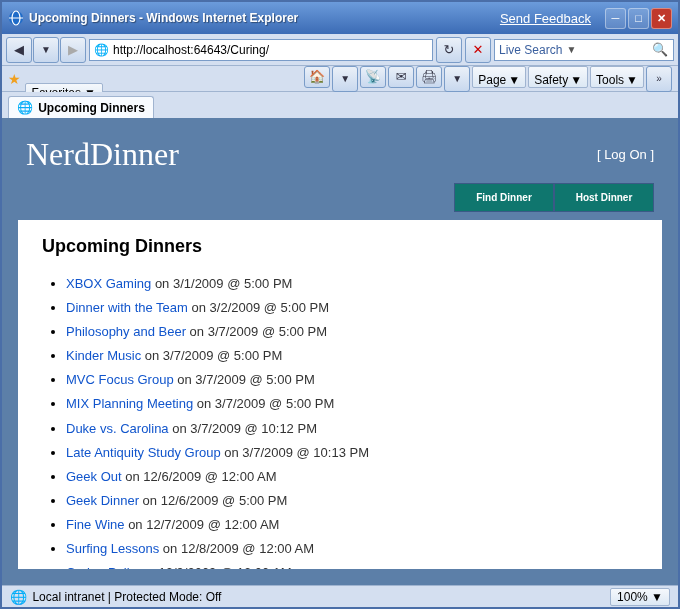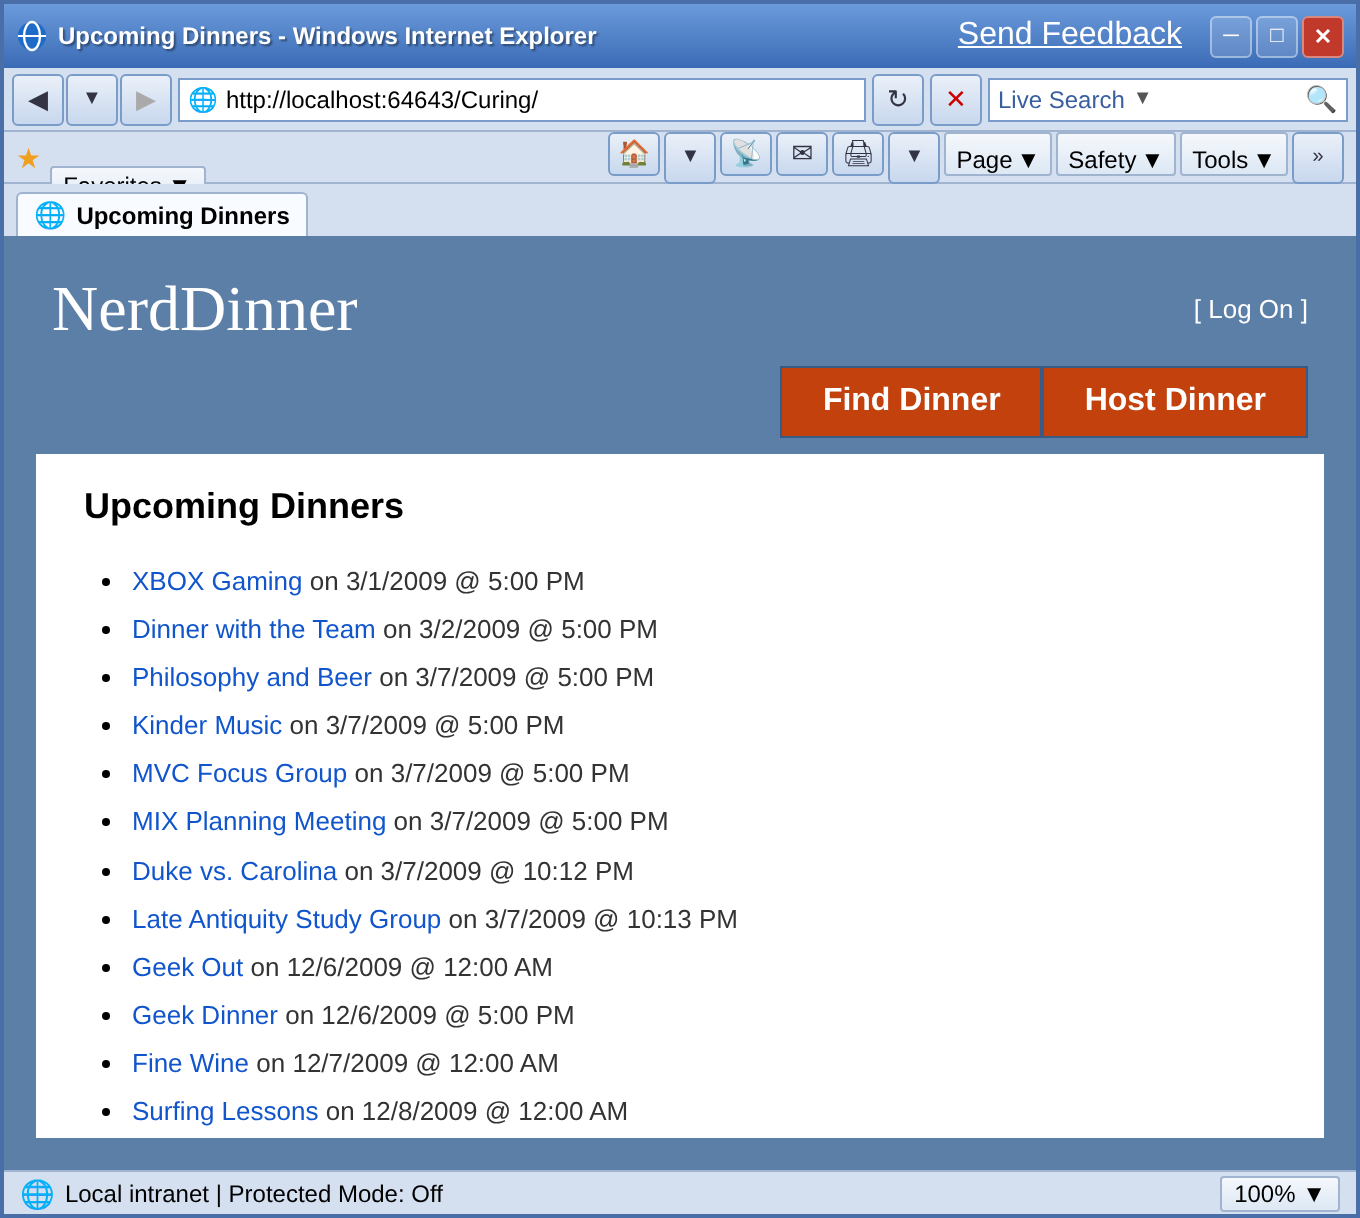--- a/index.html
+++ b/index.html
@@ -21,21 +21,21 @@
     .title-bar-left { display: flex; align-items: center; gap: 5px; }
     .title-bar-icon { width: 16px; height: 16px; }
     .title-bar-title { color: white; font-size: 12px; font-weight: bold; text-shadow: 1px 1px 1px rgba(0,0,0,0.4); }
     .title-bar-right { display: flex; gap: 2px; }
     .title-bar-btn {
       width: 21px; height: 21px; border-radius: 3px; border: 1px solid rgba(255,255,255,0.4);
       display: flex; align-items: center; justify-content: center; font-size: 11px; font-weight: bold;
       cursor: pointer; color: white; background: rgba(255,255,255,0.15);
     }
     .title-bar-btn.close { background: #c0392b; }
-    .send-feedback { color: white; font-size: 16px; text-decoration: underline; cursor: pointer; margin-right: 8px; }
+    .send-feedback { color: white; font-size: 13px; text-decoration: underline; cursor: pointer; margin-right: 8px; }
 
     
     .address-bar {
       height: 32px; background: #d4dff0; display: flex; align-items: center; padding: 3px 4px; gap: 3px; flex-shrink: 0;
       border-bottom: 1px solid #a0b4d0;
     }
     .nav-btn {
       height: 26px; min-width: 26px; border: 1px solid #7a9cc8; border-radius: 3px;
       background: linear-gradient(to bottom, #eaf0f8, #c8d8ee); cursor: pointer; display: flex; align-items: center; justify-content: center;
       font-size: 13px; color: #334;
@@ -86,21 +86,21 @@
     
     .site-header {
       background: #5c7fa8; padding: 10px 16px; display: flex; align-items: center; justify-content: space-between;
     }
     .site-title { color: white; font-size: 32px; font-weight: normal; font-family: Georgia, serif; }
     .log-on-link { color: white; font-size: 13px; cursor: pointer; }
 
     
     .site-nav { display: flex; justify-content: flex-end; gap: 0; padding: 0 16px 0 0; }
     .nav-button {
-      background: #c2410c; border: 1px solid #3a5a86; color: white; font-size: 16px; font-weight: bold;
+      background: #0f766e; border: 1px solid #3a5a86; color: white; font-size: 10px; font-weight: bold;
       padding: 8px 20px; cursor: pointer; min-width: 100px; text-align: center;
     }
 
     
     .main-box {
       background: white; margin: 8px; flex: 1; padding: 16px 24px; overflow-y: auto;
     }
     .page-heading { font-size: 18px; font-weight: bold; margin-bottom: 16px; color: #000; }
     .dinner-list { list-style: disc; padding-left: 24px; line-height: 1.7; }
     .dinner-list li { margin-bottom: 2px; }

